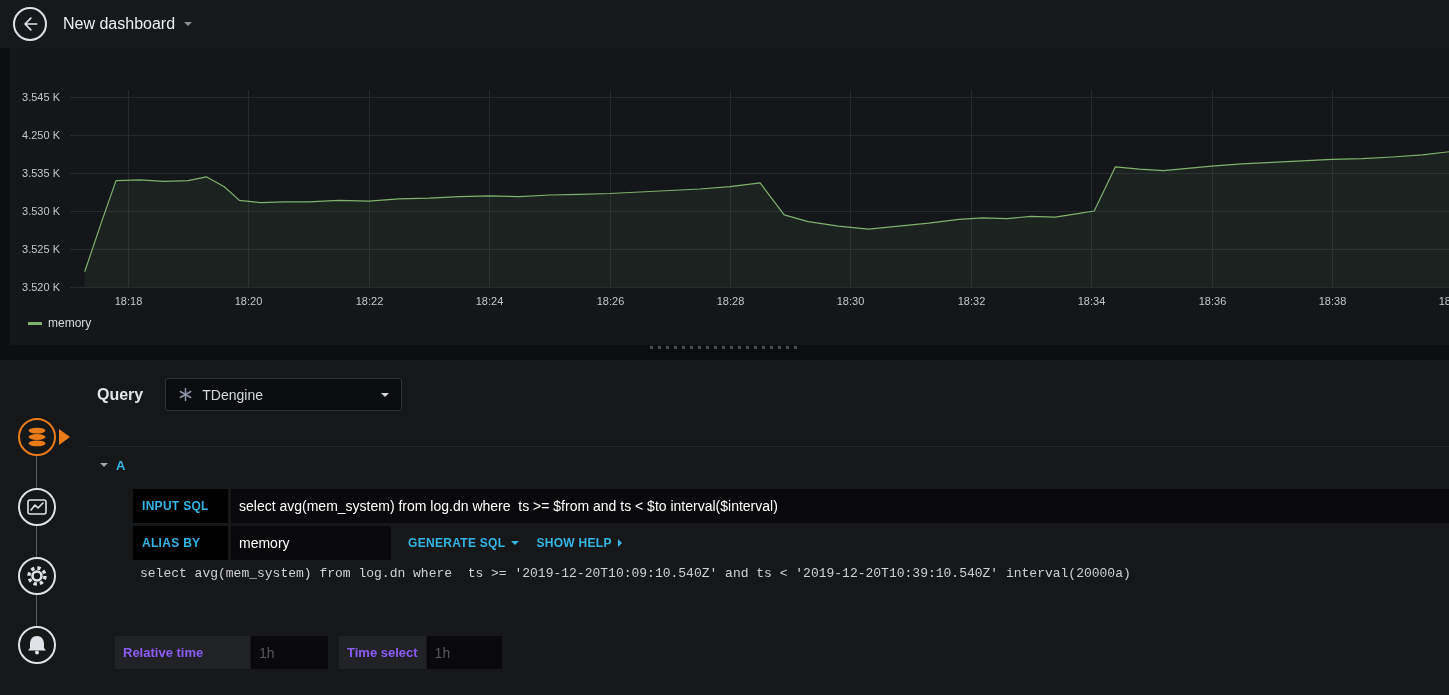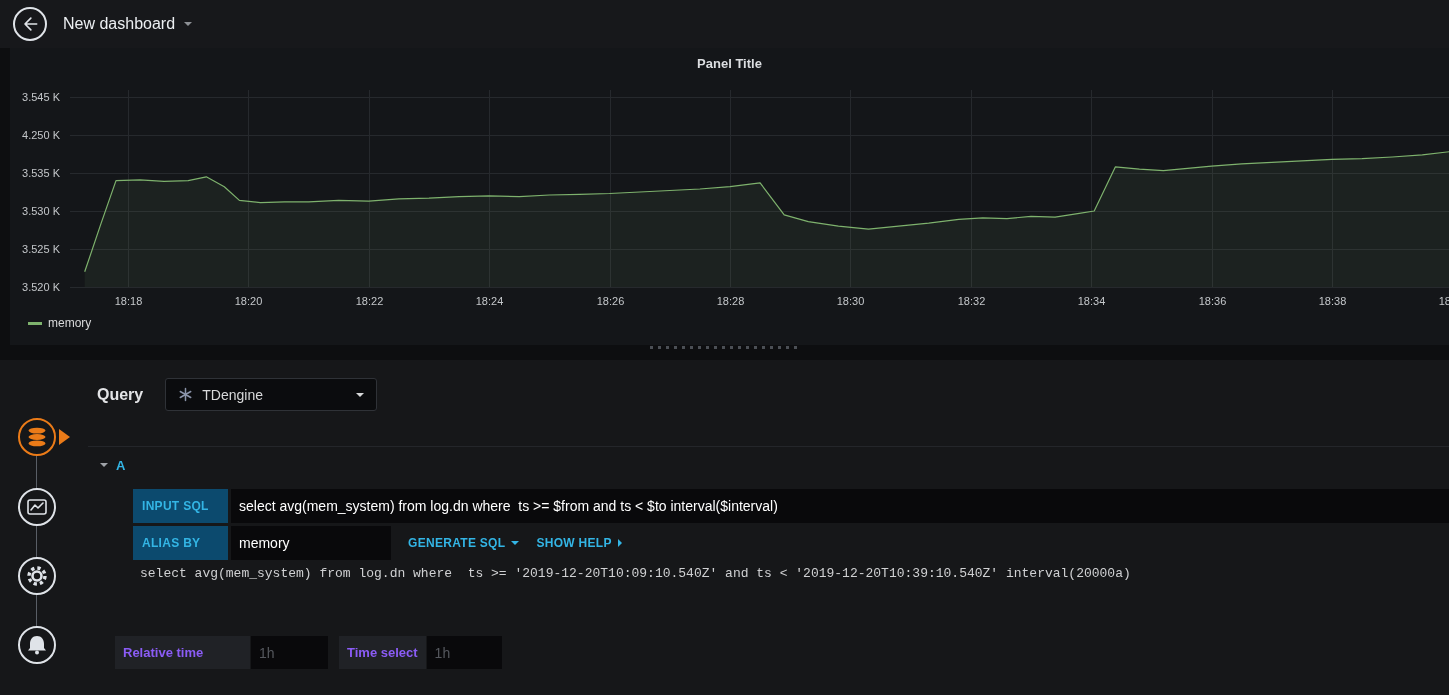--- a/index.html
+++ b/index.html
@@ -45,33 +45,33 @@
   .tabs-line { position:absolute; left:36px; top:77px; width:1px; height:208px; background:#595e66; }
   .tab { position:absolute; left:18px; width:38px; height:38px; border-radius:50%;
     background:#161719; border:2px solid #dfe3e8; display:flex; align-items:center; justify-content:center; cursor:pointer; }
   .tab.active { border-color:#eb7b18; }
   .active-arrow { position:absolute; left:59px; top:69px; width:0; height:0;
     border-top:8px solid transparent; border-bottom:8px solid transparent; border-left:11px solid #eb7b18; }
 
   .edit-content { margin-left:88px; padding-top:18px; }
   .query-header { height:33px; display:flex; align-items:center; padding-left:9px; }
   .query-label { color:#e3e4e6; font-size:16px; font-weight:600; }
-  .ds-picker { margin-left:22px; width:212px; height:33px; background:#0b0c0e; border:1px solid #2f3237; border-radius:3px;
+  .ds-picker { margin-left:22px; width:237px; height:33px; background:#0b0c0e; border:1px solid #2f3237; border-radius:3px;
     display:flex; align-items:center; padding:0 12px; cursor:pointer; }
   .ds-name { color:#d8d9da; font-size:14px; margin-left:9px; }
   .ds-picker .caret-down { margin-left:auto; color:#d8d9da; }
 
   .query-section { margin-top:35px; border-top:1px solid #24262a; }
   .ref-row { height:36px; width:100%; display:flex; align-items:center; gap:8px; padding-left:12px;
     background:none; border:none; cursor:pointer; text-align:left; }
   .ref-id { color:#33b5e5; font-size:13px; font-weight:700; }
 
   .qrows { margin-left:45px; margin-top:6px; }
   .qrow { height:34px; display:flex; align-items:stretch; gap:3px; margin-bottom:3px; }
-  .qlabel { width:95px; flex:0 0 95px; background:#0c4a6e; color:#33b5e5; font-size:12px; font-weight:600;
+  .qlabel { width:95px; flex:0 0 95px; background:#000000; color:#33b5e5; font-size:12px; font-weight:600;
     letter-spacing:.3px; display:flex; align-items:center; padding-left:9px; }
   .qinput { height:100%; background:#09090b; border:none; outline:none; color:#ffffff;
     font-family:"Liberation Sans", sans-serif; font-size:14px; padding:0 8px; }
   .qinput::placeholder { color:#55585e; }
   .grow { flex:1 1 auto; }
   .alias { width:160px; flex:0 0 160px; }
   .text-btn { background:none; border:none; color:#33b5e5; font-size:12px; font-weight:700; letter-spacing:.3px;
     display:inline-flex; align-items:center; gap:6px; margin-left:14px; cursor:pointer;
     font-family:"Liberation Sans", sans-serif; }
   .gen-sql { margin:6px 0 0 7px; font-family:"Liberation Mono", monospace; font-size:13px; color:#d0d1d3; white-space:pre; }
@@ -95,21 +95,20 @@
     </svg>
   </button>
   <div class="dash-title">
     <span class="dash-title-text">New dashboard</span>
     <span class="caret-down c-dim"></span>
   </div>
 </div>
 
 <div class="dashboard-area">
   <div class="panel">
-    <div class="panel-title">Panel Title</div>
     <div class="chart">
       <svg id="plot" width="1439" height="297">
           <line x1="60" y1="49.5" x2="1439" y2="49.5" stroke="#26292d" stroke-width="1"></line>
           <line x1="60" y1="87.5" x2="1439" y2="87.5" stroke="#26292d" stroke-width="1"></line>
           <line x1="60" y1="125.5" x2="1439" y2="125.5" stroke="#26292d" stroke-width="1"></line>
           <line x1="60" y1="163.5" x2="1439" y2="163.5" stroke="#26292d" stroke-width="1"></line>
           <line x1="60" y1="201.5" x2="1439" y2="201.5" stroke="#26292d" stroke-width="1"></line>
           <line x1="60" y1="239.5" x2="1439" y2="239.5" stroke="#26292d" stroke-width="1"></line>
           <line x1="118.5" y1="42" x2="118.5" y2="239" stroke="#26292d" stroke-width="1"></line>
           <line x1="238.5" y1="42" x2="238.5" y2="239" stroke="#26292d" stroke-width="1"></line>

